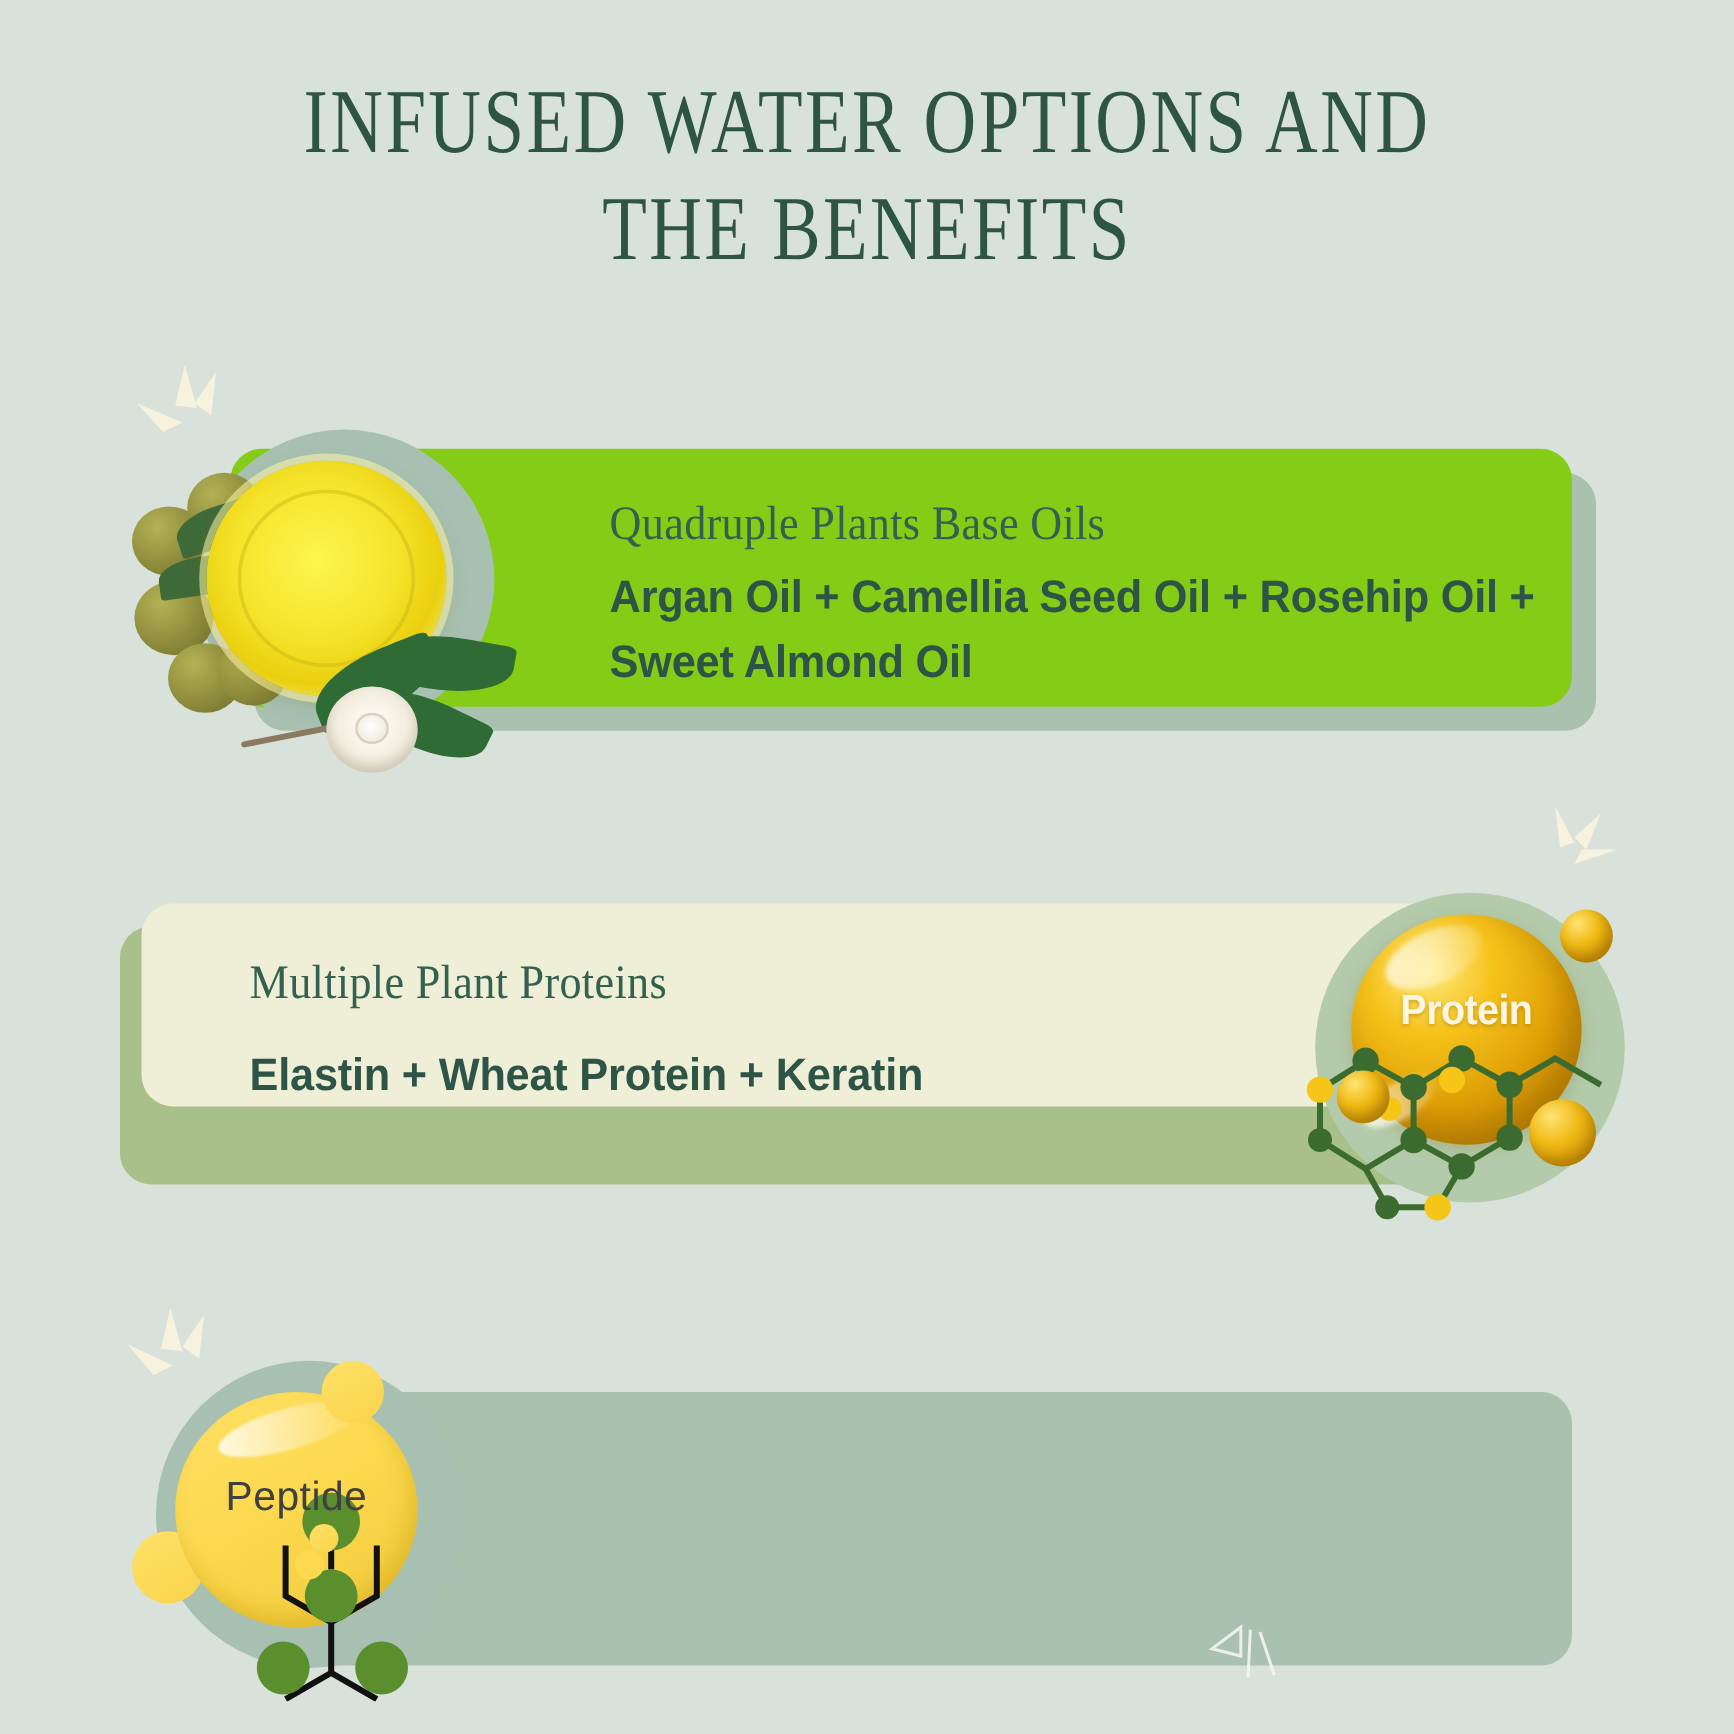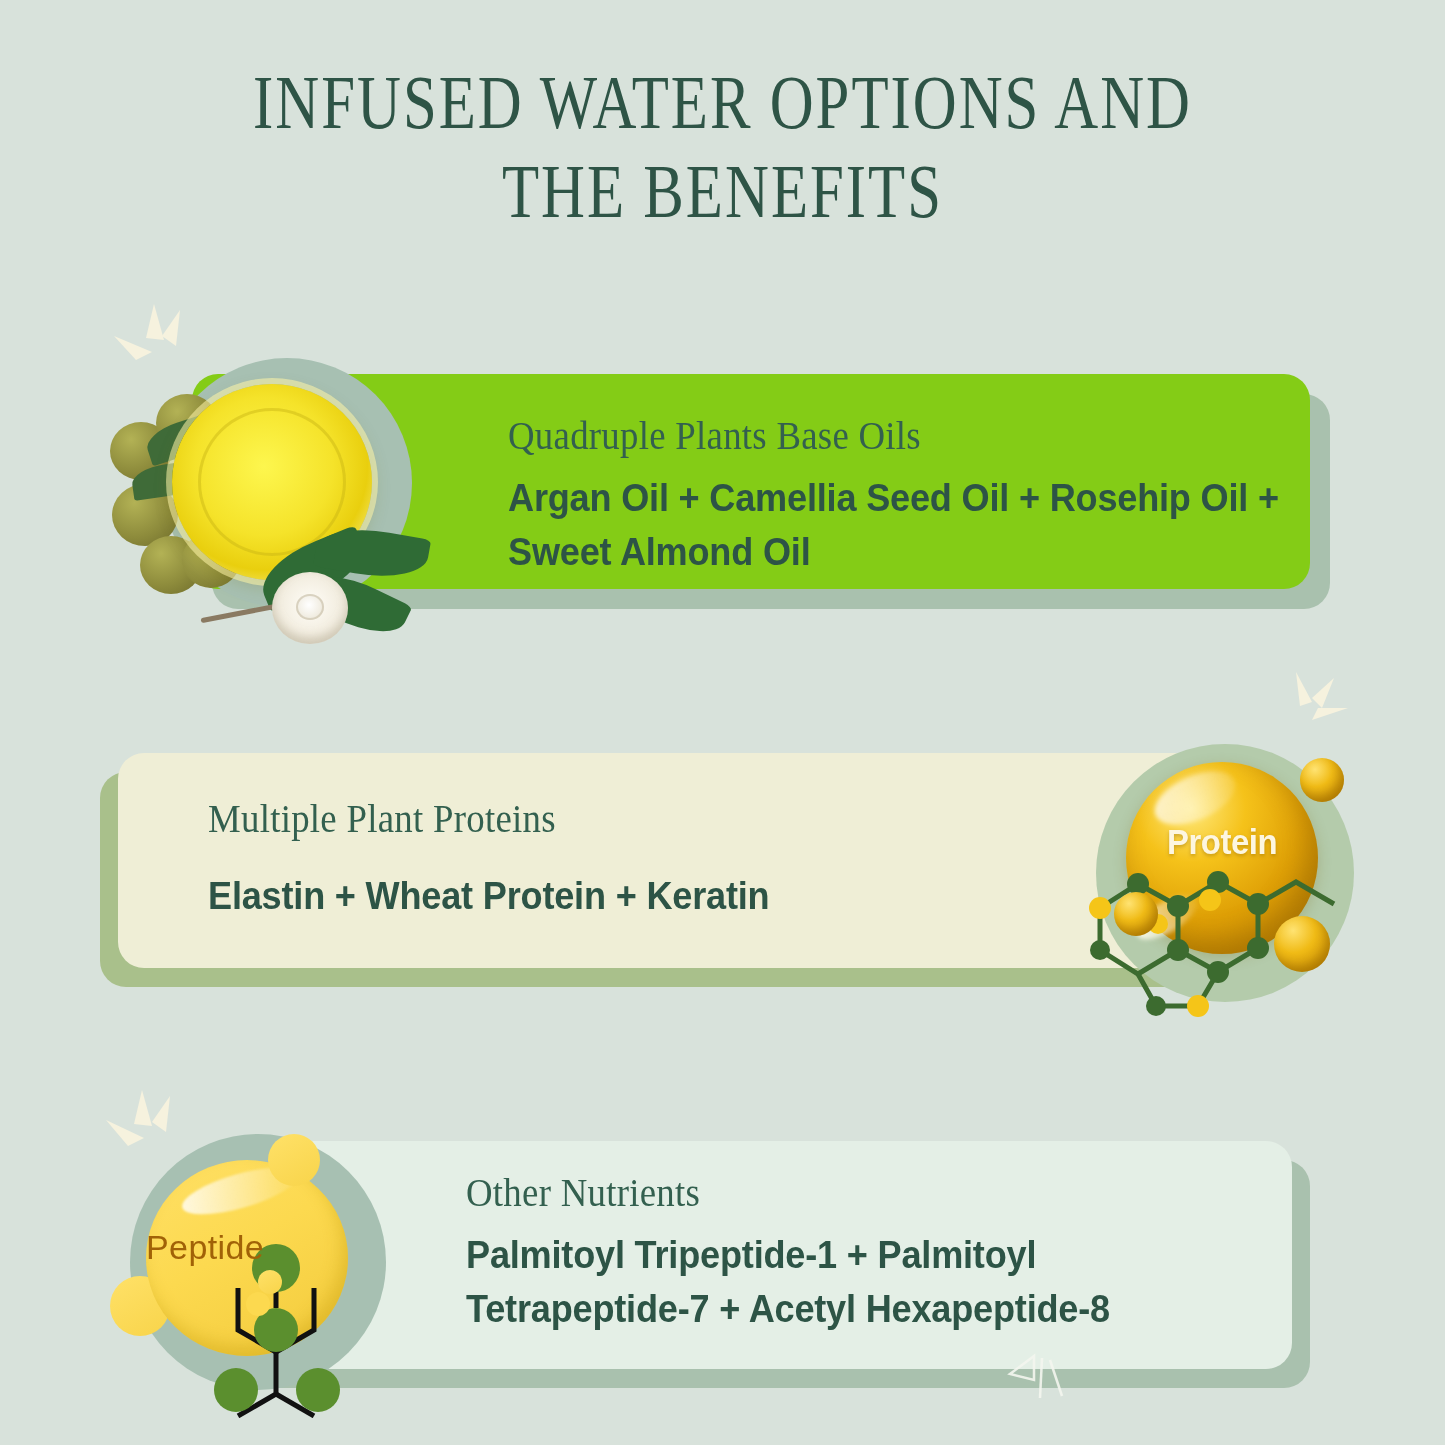--- a/index.html
+++ b/index.html
@@ -62,21 +62,21 @@
   }
 
   
   #card2-shadow {
     left: 100px; top: 772px;
     width: 1103px; height: 215px;
     background: #a9c08b;
   }
   #card2 {
     left: 118px; top: 753px;
-    width: 1103px; height: 215px;
+    width: 1103px; height: 169px;
     background: #efeed6;
   }
 
   
   #card3-shadow {
     left: 222px; top: 1160px;
     width: 1088px; height: 228px;
     background: #a9c1ae;
   }
   #card3 {
@@ -296,22 +296,22 @@
     width: 120px; height: 34px;
     border-radius: 50%;
     background: linear-gradient(100deg, rgba(255,255,255,0.82), rgba(255,255,255,0.02));
     transform: rotate(-16deg);
     filter: blur(1px);
   }
   #peptide-label {
     position: absolute;
     left: 36px; top: 110px;
     width: 202px;
-    text-align: left;
-    color: #a16207;
+    text-align: center;
+    color: #404040;
     font-family: "Liberation Sans", sans-serif;
     font-weight: 400;
     font-size: 34px;
     letter-spacing: 0.4px;
     z-index: 4;
   }
   .pep-ball {
     position: absolute;
     border-radius: 50%;
     background: linear-gradient(150deg, #ffe168 0%, #f8d44a 100%);
@@ -393,24 +393,20 @@
         <circle cx="120" cy="288" r="11"></circle>
       </g>
     </svg>
     <div class="droplet" id="drop1"></div>
     <div class="droplet" id="drop2"></div>
     <div class="droplet" id="drop3"></div>
     <div id="protein-label">Protein</div>
   </div>
 
   <div class="card-shadow" id="card3-shadow"></div>
-  <div class="card" id="card3">
-    <div class="card-head">Other Nutrients</div>
-    <div class="card-body">Palmitoyl Tripeptide-1 + Palmitoyl Tetrapeptide-7 + Acetyl Hexapeptide-8</div>
-  </div>
 
   <div id="peptide-illus">
     <div id="peptide-circle"></div>
     <div class="pep-ball" id="pball2"></div>
     <div id="peptide-sphere"></div>
     <div class="pep-ball" id="pball1"></div>
     <svg id="peptide-mol" width="320" height="300" viewBox="0 0 320 300">
       <g stroke="#111111" stroke-width="5" fill="none">
         <path d="M128 170 L128 212 L166 234 L204 212 L204 170"></path>
         <path d="M166 234 L166 276 L128 298"></path>

